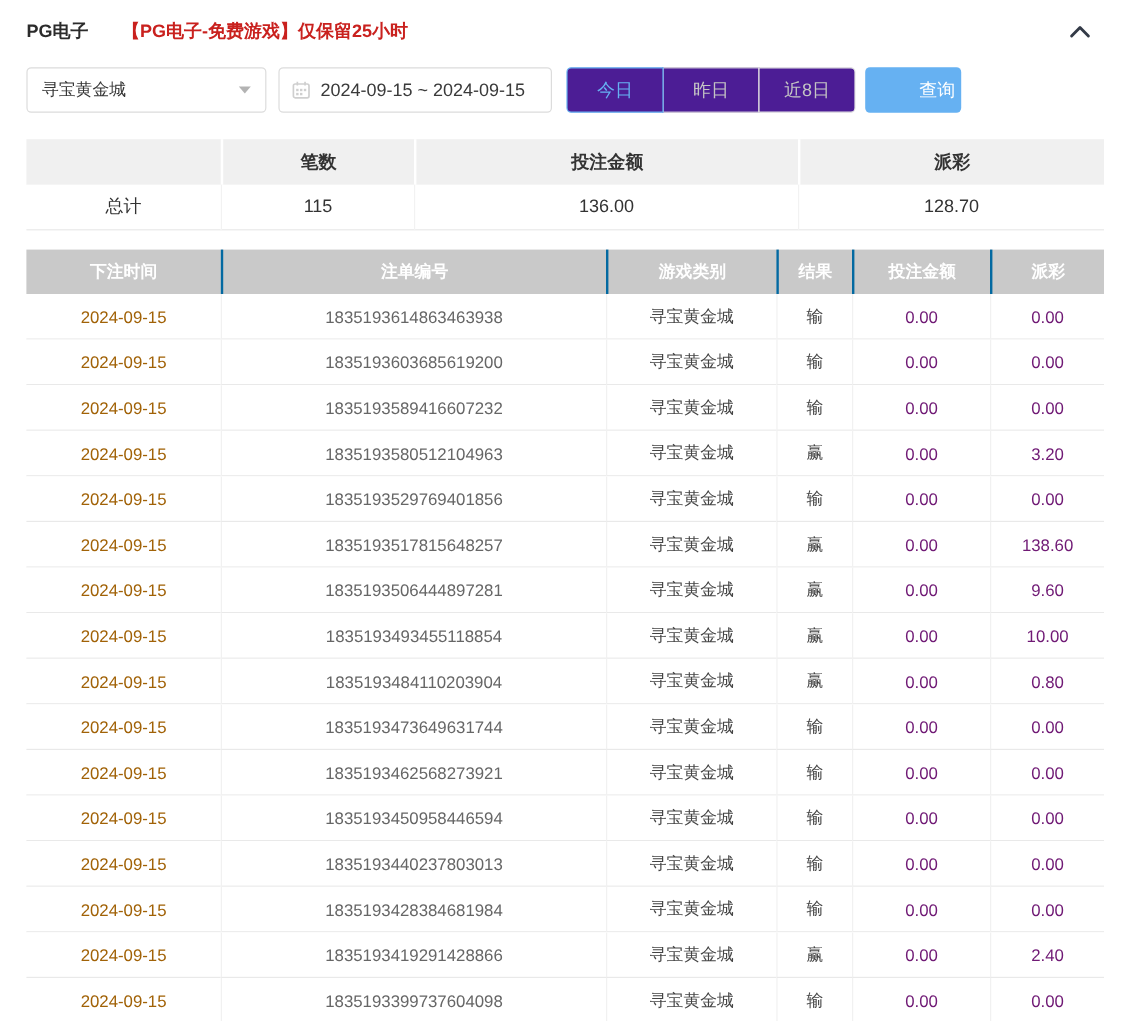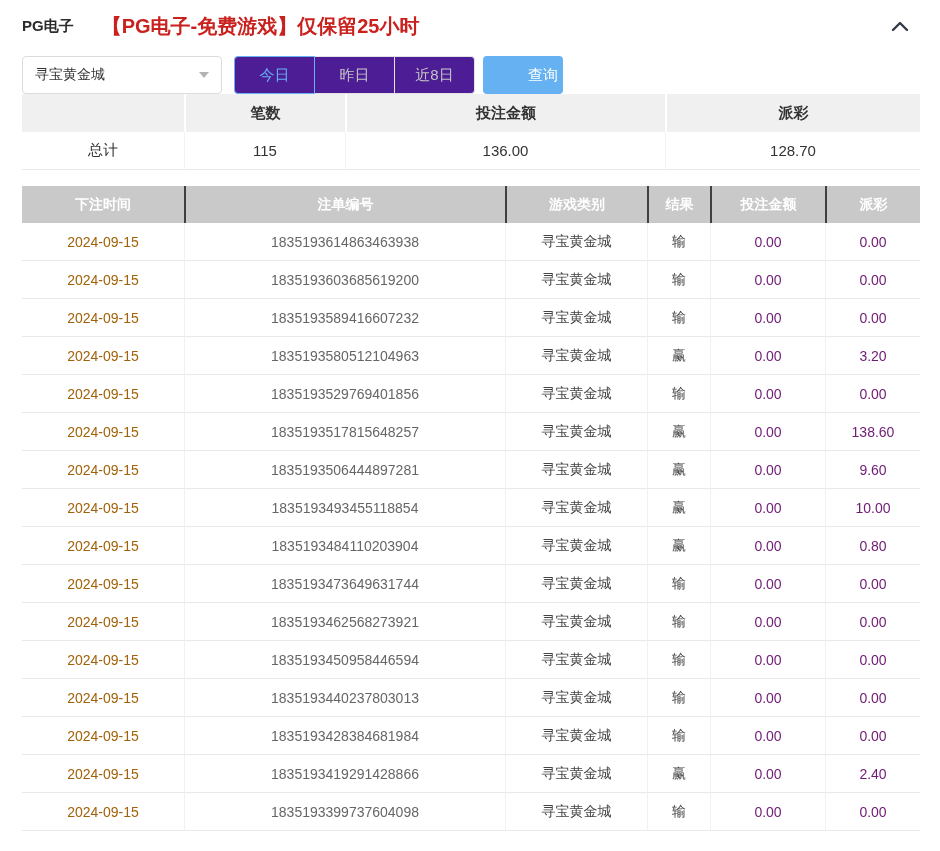--- a/index.html
+++ b/index.html
@@ -7,21 +7,21 @@
   body {
     width: 940px; height: 851px; overflow: hidden;
     font-family: "Liberation Sans", "DejaVu Sans", sans-serif;
     color: #333;
   }
   .page { position: relative; width: 940px; height: 789px; padding: 0 20px 0 22px; }
 
   
   .titlebar { display: flex; align-items: center; padding-top: 17px; height: 36px; }
   .app-title { font-size: 15px; font-weight: bold; color: #2b2b2b; }
-  .notice { font-size: 20px; font-weight: bold; color: #c9211e; margin-left: 28px; }
+  .notice { font-size: 15px; font-weight: bold; color: #c9211e; margin-left: 28px; }
   .collapse-btn { position: absolute; right: 28px; top: 14px; width: 24px; height: 24px;
     display: flex; align-items: center; justify-content: center; cursor: pointer; background: none; border: none; }
 
   
   .controls { display: flex; align-items: center; margin-top: 20px; height: 38px; }
   .select-box { width: 200px; height: 38px; border: 1px solid #dcdcdc; border-radius: 4px;
     display: flex; align-items: center; padding: 0 12px; font-size: 14px; color: #333;
     background: #fff; cursor: pointer; }
   .select-box .select-value { flex: 1; }
   .caret-down { width: 0; height: 0; border-left: 5px solid transparent;
@@ -38,31 +38,31 @@
   .seg-btn:last-child { border-radius: 0 4px 4px 0; text-align: center; }
   .seg-btn.active { border-color: #66b1f2; color: #66b1f2; position: relative; z-index: 2; }
   .query-btn { width: 80px; height: 38px; margin-left: 8px; background: #66b1f2;
     border: none; border-radius: 4px; color: #fff; font-size: 15px; cursor: pointer;
     font-family: inherit; padding-left: 40px; }
 
   
   table { border-collapse: separate; border-spacing: 0; table-layout: fixed; width: 898px; }
   th, td { text-align: center; overflow: hidden; white-space: nowrap; }
 
-  .summary-table { }
+  .summary-table { margin-top: 22px; }
   .summary-table th { height: 38px; background: #f0f0f0; font-size: 15px; font-weight: bold;
     color: #333; border-left: 2px solid #fff; }
   .summary-table th:first-child { border-left: none; }
   .summary-table td { height: 38px; background: #fff; font-size: 15px; color: #333;
     border-bottom: 1px solid #e9e9e9; border-left: 1px solid #f2f2f2; }
   .summary-table td:first-child { border-left: none; }
 
   .bet-table { margin-top: 16px; }
   .bet-table th { height: 37px; background: #c9c9c9; color: #fff; font-size: 14px;
-    font-weight: bold; border-left: 2px solid #404040; }
+    font-weight: bold; border-left: 2px solid #0369a1; }
   .bet-table th:first-child { border-left: none; }
   .bet-table td { height: 38px; background: #fff; font-size: 14px;
     border-bottom: 1px solid #e9e9e9; border-left: 1px solid #f1f1f1; }
   .bet-table td:first-child { border-left: none; }
   .bet-table td.c-date { color: #a16207; }
   .bet-table td.c-order { color: #666; }
   .bet-table td.c-game { color: #444; }
   .bet-table td.c-result { color: #444; }
   .bet-table td.c-bet, .bet-table td.c-payout { color: #701a75; }
 </style>
@@ -80,20 +80,35 @@
           <polyline points="2,10 9,3 16,10" fill="none" stroke="#333a47" stroke-width="2.4" stroke-linecap="round" stroke-linejoin="round"></polyline>
         </svg>
       </span>
     </button>
   </div>
 
   <div class="controls">
     <div class="select-box">
       <span class="select-value">寻宝黄金城</span>
       <span class="caret-down"></span>
+    </div>
+    <div class="date-box">
+      <span class="cal">
+        <svg width="16" height="16" viewBox="0 0 16 16">
+          <rect x="1.5" y="3" width="13" height="11.5" rx="1.5" fill="none" stroke="#cfcfcf" stroke-width="1.4"></rect>
+          <line x1="4.8" y1="1.2" x2="4.8" y2="4.2" stroke="#cfcfcf" stroke-width="1.4"></line>
+          <line x1="11.2" y1="1.2" x2="11.2" y2="4.2" stroke="#cfcfcf" stroke-width="1.4"></line>
+          <rect x="3.8" y="7" width="2" height="2" fill="#cfcfcf"></rect>
+          <rect x="7" y="7" width="2" height="2" fill="#cfcfcf"></rect>
+          <rect x="10.2" y="7" width="2" height="2" fill="#cfcfcf"></rect>
+          <rect x="3.8" y="10.4" width="2" height="2" fill="#cfcfcf"></rect>
+          <rect x="7" y="10.4" width="2" height="2" fill="#cfcfcf"></rect>
+        </svg>
+      </span>
+      <span>2024-09-15 ~ 2024-09-15</span>
     </div>
     <div class="btn-group">
       <button class="seg-btn active">今日</button>
       <button class="seg-btn">昨日</button>
       <button class="seg-btn">近8日</button>
     </div>
     <button class="query-btn">查询</button>
   </div>
 
   <table class="summary-table">

